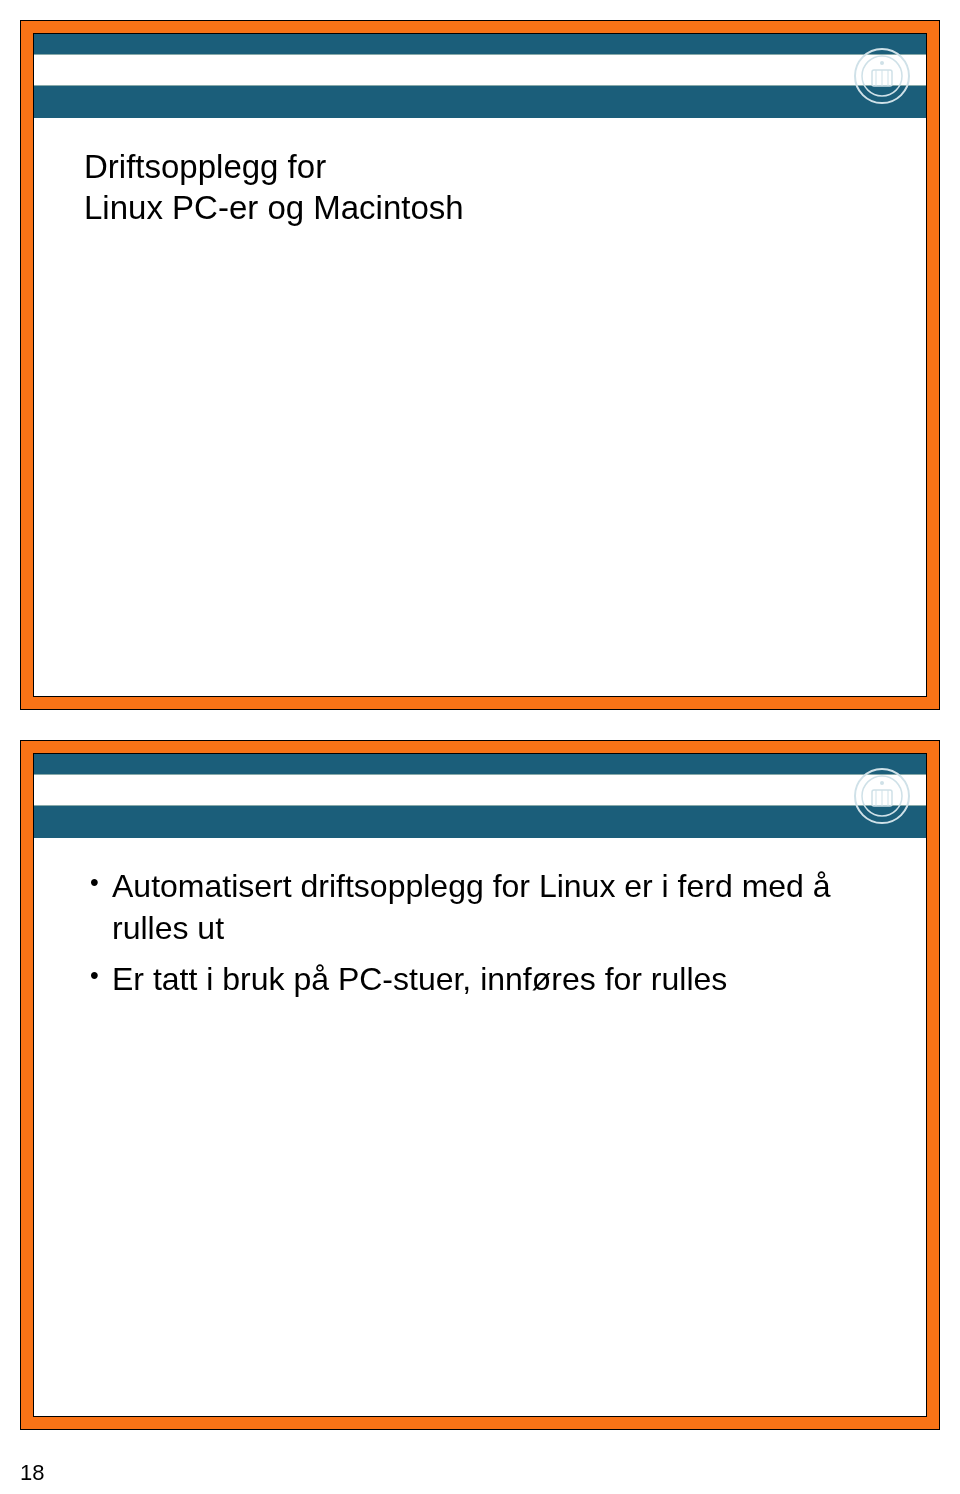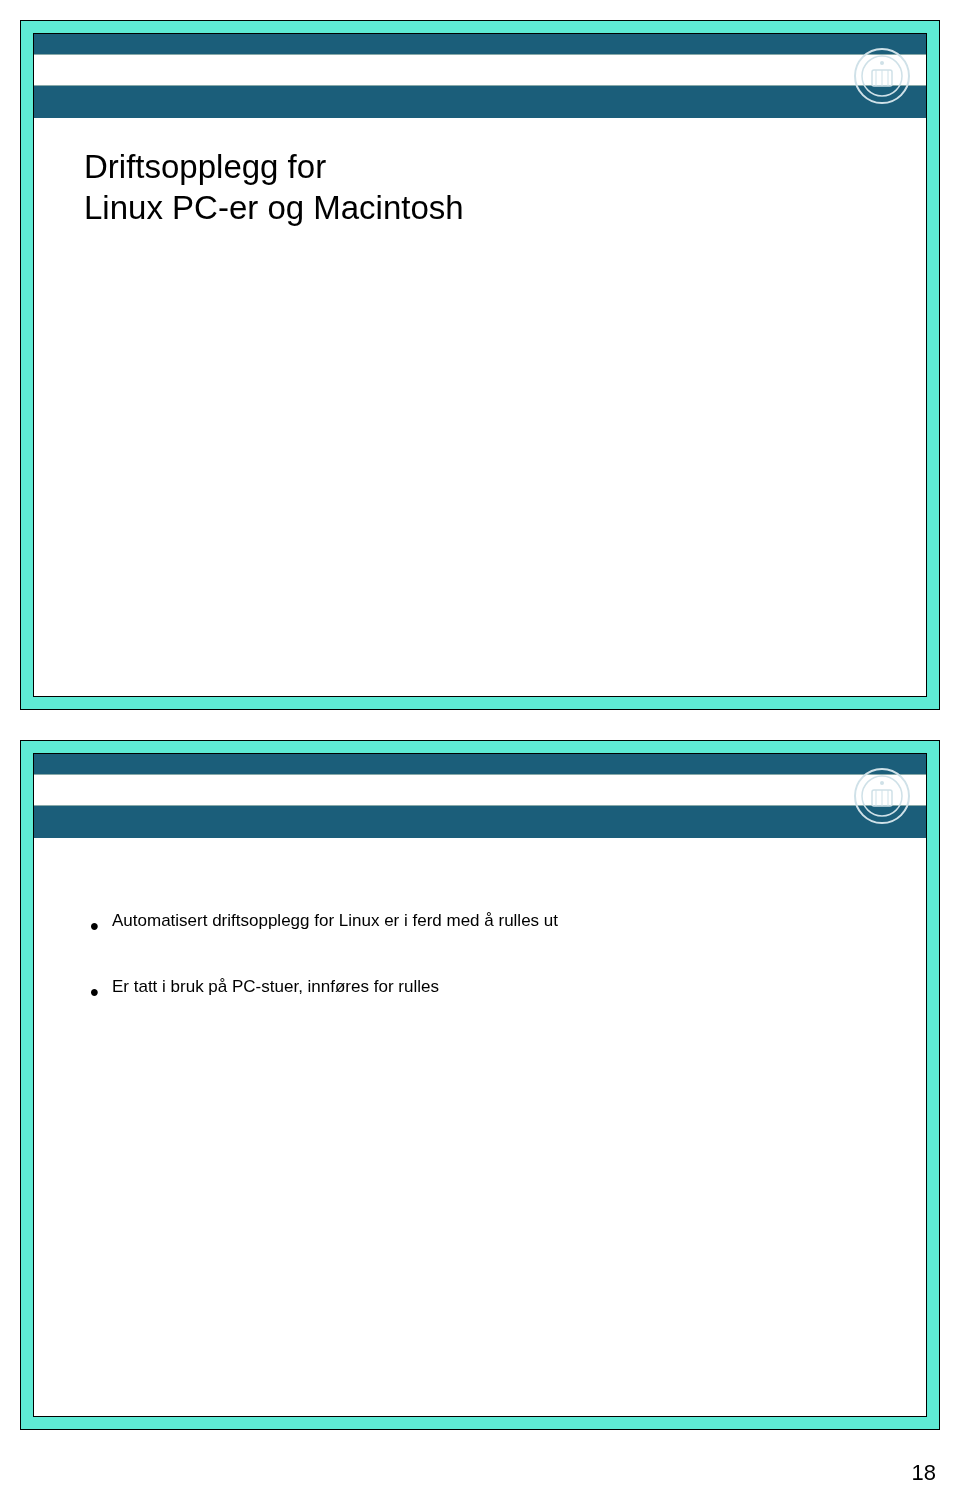--- a/index.html
+++ b/index.html
@@ -7,21 +7,21 @@
     background: #fff;
     font-family: Arial, Helvetica, sans-serif;
     width: 960px;
     margin: 0 auto;
     padding: 20px 0;
   }
   .slide {
     width: 920px;
     margin: 0 auto 30px auto;
     border: 1px solid #000;
-    background: #5eead4;
+    background: #f97316;
     position: relative;
     height: 690px;
   }
   .slide-inner {
     position: absolute;
     top: 12px; left: 12px; right: 12px; bottom: 12px;
     border: 1px solid #000;
     background: #fff;
     overflow: hidden;
   }
@@ -59,35 +59,34 @@
     line-height: 1.25;
     margin-bottom: 24px;
   }
   .bullets {
     list-style: none;
     padding-left: 0;
   }
   .bullets li {
     position: relative;
     padding-left: 28px;
-    font-size: 17px;
+    font-size: 32px;
     line-height: 1.3;
     margin-bottom: 10px;
     max-width: 780px;
-    margin-top: 44px;
   }
   .bullets li::before {
     content: "•";
     position: absolute;
     left: 6px;
     top: 0;
     font-size: 25px;
   }
   .page-num {
-    text-align: right;
+    text-align: left;
     width: 920px;
     margin: 0 auto;
     font-size: 22px;
     padding-right: 4px;
   }
 </style>
 </head>
 <body>
 
 <div class="slide">

